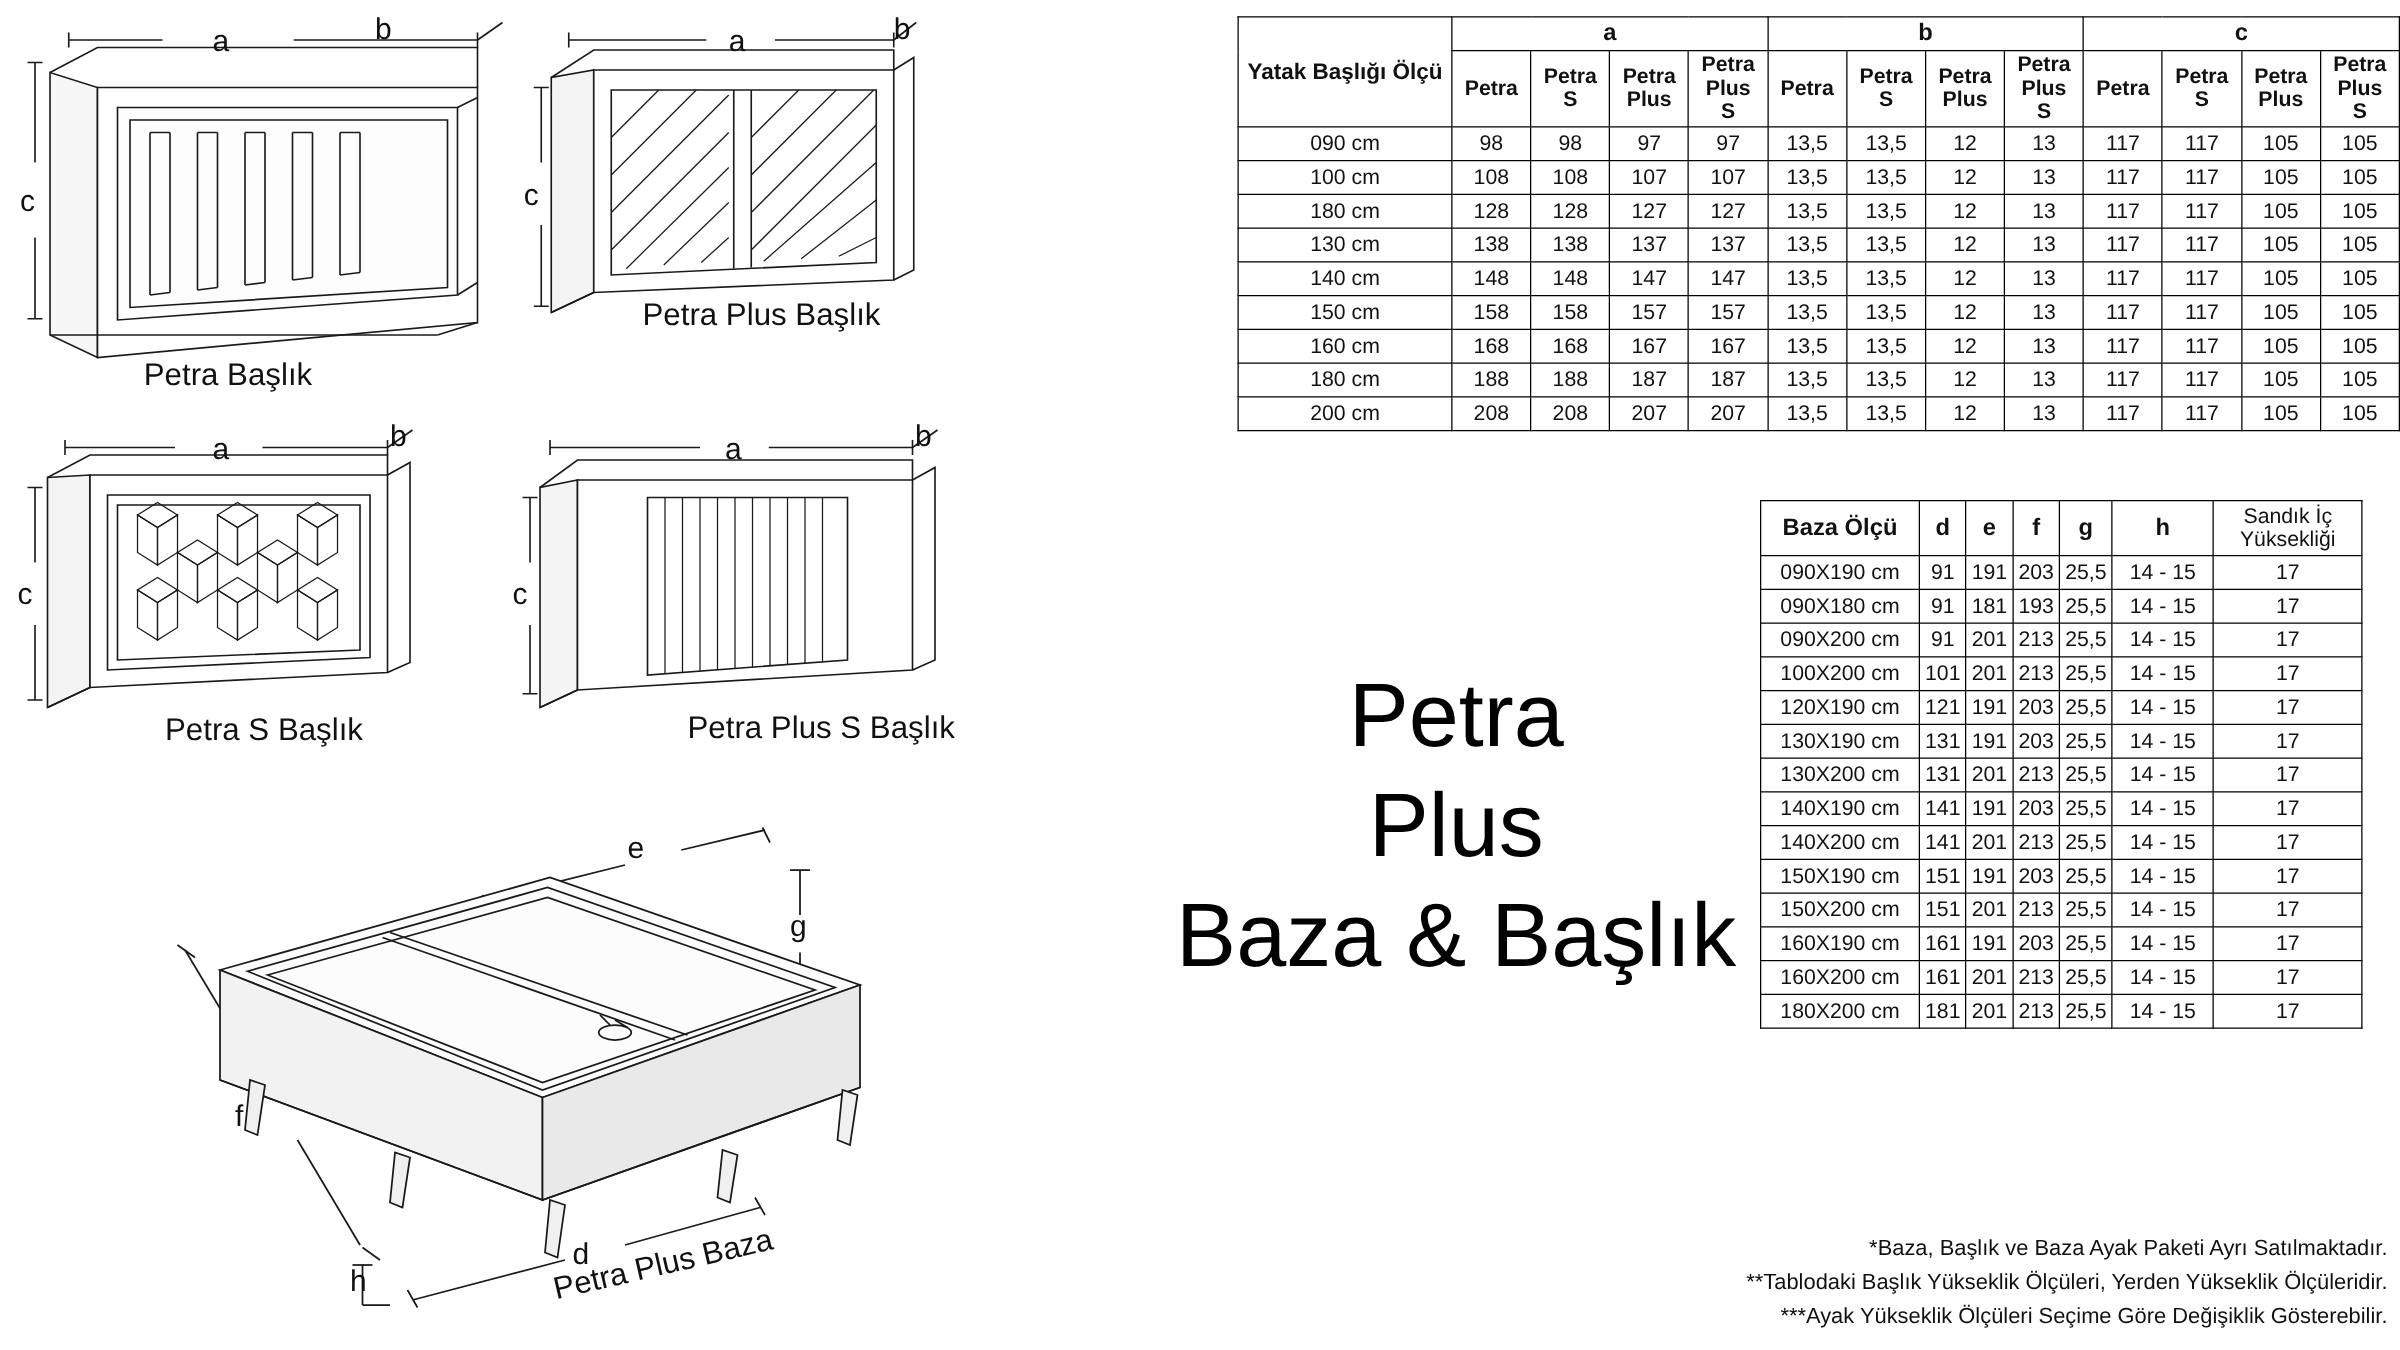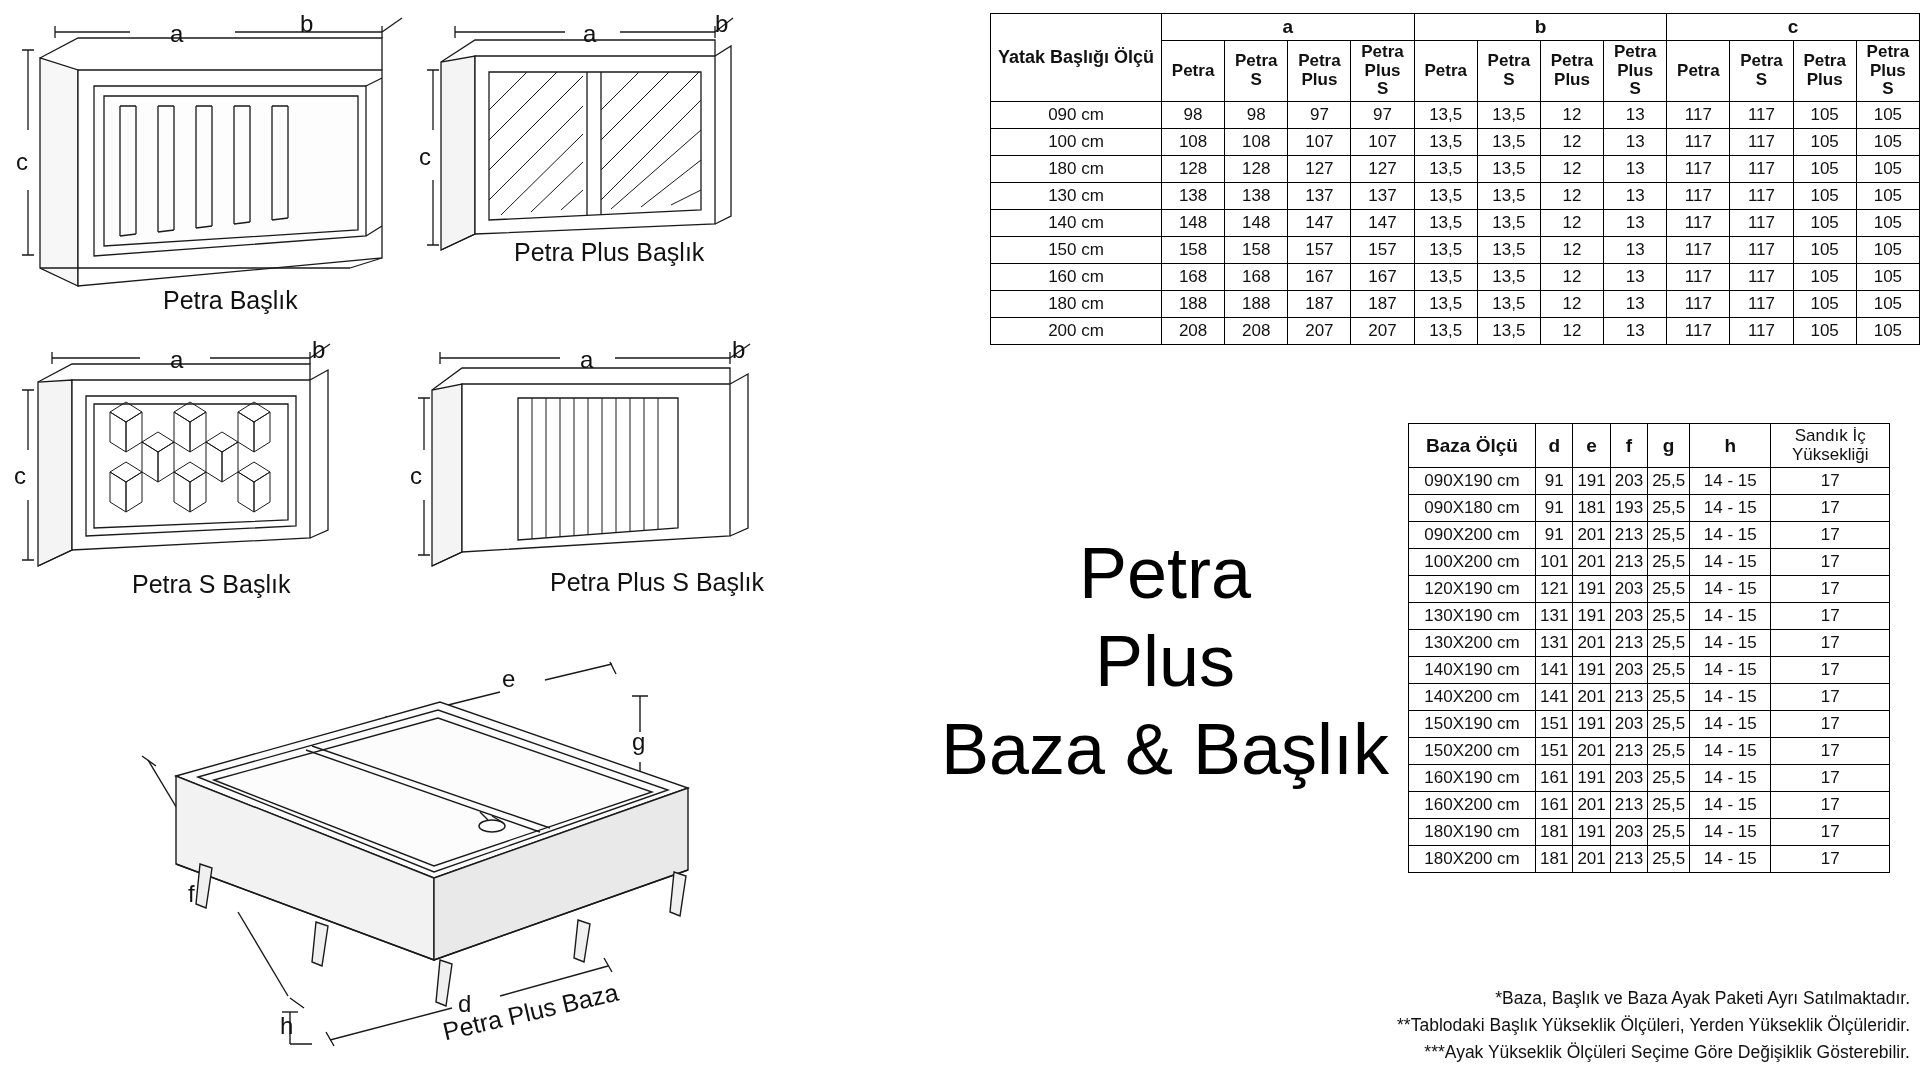--- a/index.html
+++ b/index.html
@@ -55,21 +55,21 @@
     padding:2px 3px;
     font-weight:normal;
   }
   .t1 th{font-weight:bold;}
   .t1 .rowhead{font-weight:normal;padding:3px 10px;min-width:150px;}
   .t1 .grp{font-weight:bold;font-size:19px;}
   .t1 .sub{font-weight:bold;line-height:1.1;width:58px;}
   .t1 .firsthead{font-weight:bold;font-size:18px;text-align:center;}
 
   .t2{
-    position:absolute;left:1408px;top:423px;
+    position:absolute;left:1408px;top:400px;
     font-size:17px;
     border-radius:29px;
   }
   .t2 th,.t2 td{
     border:1px solid #000;
     text-align:center;
     vertical-align:middle;
     padding:3px 4px;
     font-weight:normal;
   }
@@ -116,21 +116,21 @@
 
       <path d="M110 96 L110 226 M126 96 L126 224 M148 96 L148 222 M164 96 L164 220 M186 96 L186 218 M202 96 L202 216 M224 96 L224 214 M240 96 L240 212 M262 96 L262 210 M278 96 L278 208"></path>
       <path d="M110 96 L126 96 M148 96 L164 96 M186 96 L202 96 M224 96 L240 96 M262 96 L278 96"></path>
       <path d="M110 226 L126 224 M148 222 L164 220 M186 218 L202 216 M224 214 L240 212 M262 210 L278 208"></path>
 
       <path d="M356 76 L372 68 M356 226 L372 216"></path>
     </svg>
     <span class="dimlabel" style="left:160px;top:10px;">a</span>
     <span class="dimlabel" style="left:290px;top:0px;">b</span>
     <span class="dimlabel" style="left:6px;top:138px;">c</span>
-    <span class="cap" style="left:105px;top:276px;margin-left:48px;">Petra Başlık</span>
+    <span class="cap" style="left:105px;top:276px;">Petra Başlık</span>
   </div>
 
   <div class="panel" style="left:415px;top:10px;width:400px;height:310px;">
     <svg width="400" height="310" viewBox="0 0 400 310" fill="none" stroke="#1a1a1a" stroke-width="1.3">
       <path d="M40 22 H150 M205 22 H300"></path>
       <path d="M40 16 V28 M300 16 V28"></path>
       <path d="M300 22 L318 8"></path>
       <path d="M18 60 V120 M18 170 V235"></path>
       <path d="M12 60 H24 M12 235 H24"></path>
 
@@ -573,29 +573,20 @@
         <tr>
           <td class="bazacol">160X200 cm</td>
           <td>161</td>
           <td>201</td>
           <td>213</td>
           <td>25,5</td>
           <td class="hcol">14 - 15</td>
           <td class="sandik">17</td>
         </tr>
         <tr>
-          <td class="bazacol">180X190 cm</td>
-          <td>181</td>
-          <td>191</td>
-          <td>203</td>
-          <td>25,5</td>
-          <td class="hcol">14 - 15</td>
-          <td class="sandik">17</td>
-        </tr>
-        <tr>
           <td class="bazacol">180X200 cm</td>
           <td>181</td>
           <td>201</td>
           <td>213</td>
           <td>25,5</td>
           <td class="hcol">14 - 15</td>
           <td class="sandik">17</td>
         </tr>
       </tbody>
   </table>

